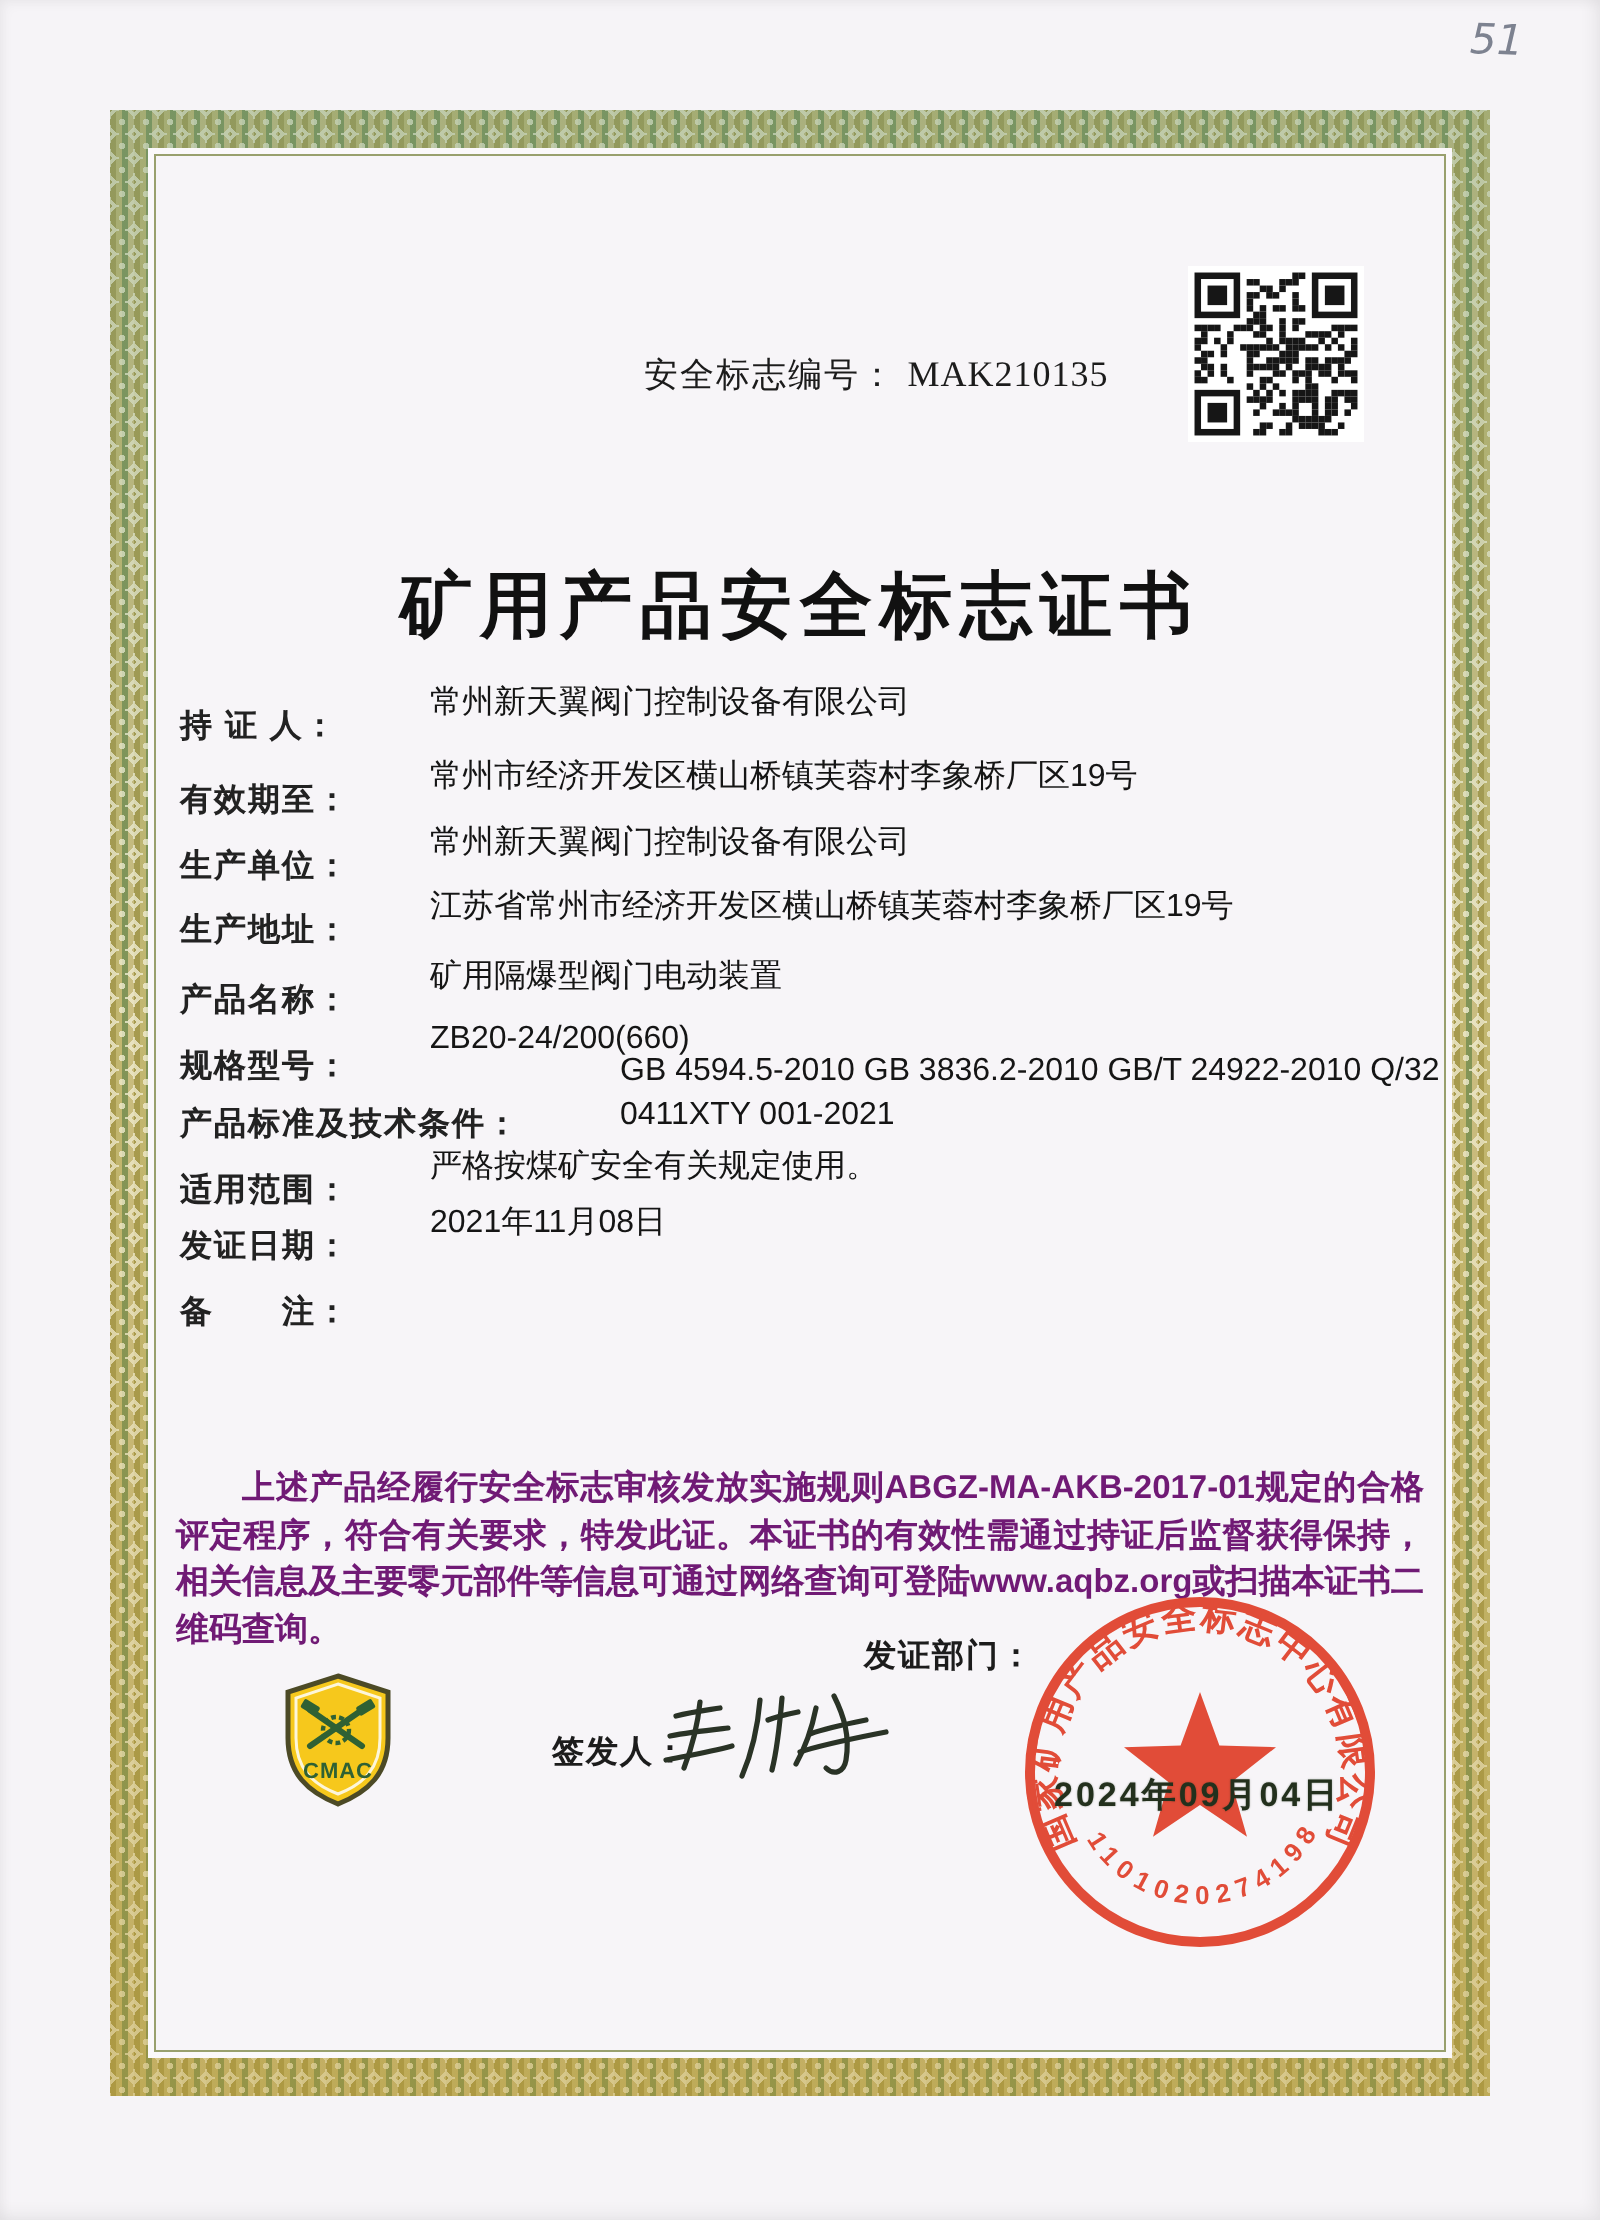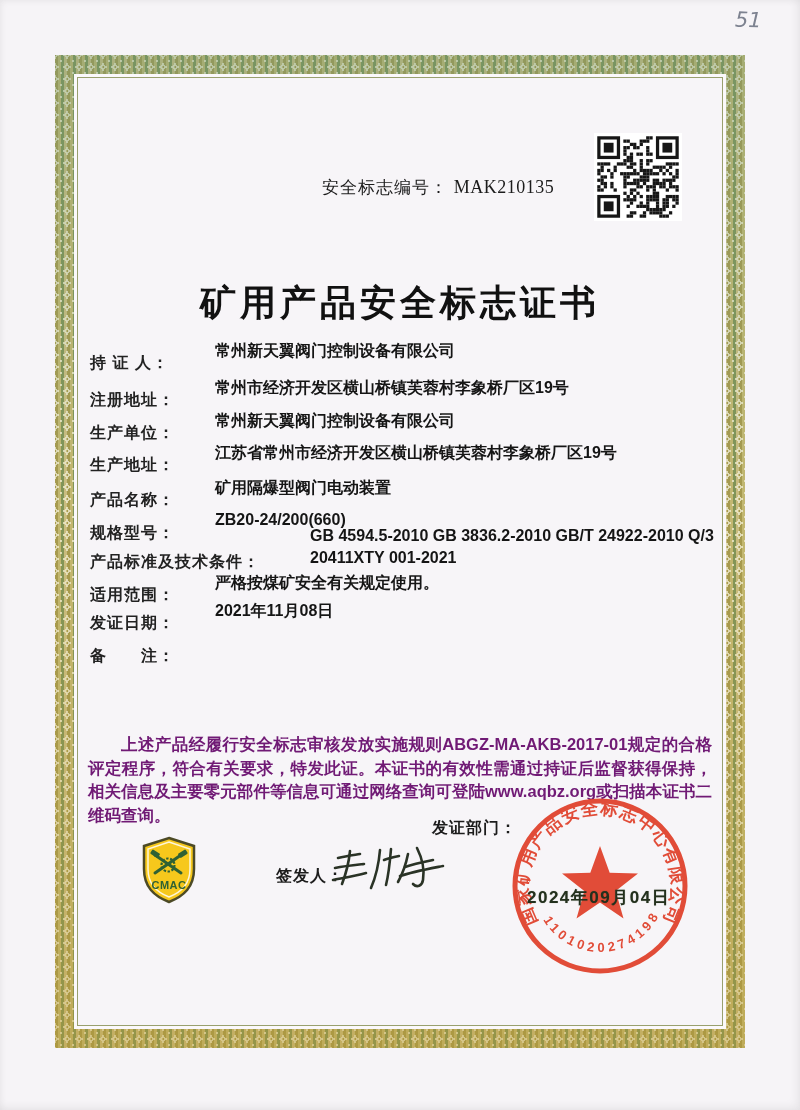--- a/index.html
+++ b/index.html
@@ -22,21 +22,21 @@
   .ma-logo{position:absolute;left:110px;top:138px;}
   .cert-no{position:absolute;left:310px;top:176px;font-size:17px;letter-spacing:1px;margin-left:12px;}
   .cert-no .num{font-family:"Liberation Serif",serif;font-size:18px;letter-spacing:.5px;}
   .qr{position:absolute;left:594px;top:133px;width:88px;height:88px;}
   
   .title{position:absolute;left:0;top:248px;width:800px;text-align:center;
          font-family:"Liberation Serif",serif;font-weight:900;font-size:36px;letter-spacing:4px;color:#111;margin-top:31px;}
   
   .row{position:absolute;left:90px;height:22px;font-size:16px;white-space:nowrap;}
   .row .lbl{position:absolute;left:0;top:0;letter-spacing:1px;color:#222;font-weight:600;margin-top:12px;}
-  .row .val{position:absolute;left:125px;top:0;font-weight:700;color:#151515;}
+  .row .val{position:absolute;left:125px;top:0;font-weight:400;color:#151515;}
   .row-std .val{left:220px;width:412px;white-space:normal;word-break:break-all;line-height:22px;}
   .validity{position:absolute;left:400px;top:601px;font-size:16px;white-space:nowrap;}
   .validity .lbl{font-weight:600;letter-spacing:1px;}
   .validity .val{font-weight:700;margin-left:22px;}
   
   .statement{position:absolute;left:88px;top:733px;width:624px;font-size:16.5px;font-weight:700;
              line-height:23.5px;text-indent:2em;text-align:justify;color:#701a75;}
   
   .cmac{position:absolute;left:140px;top:836px;}
   .signer-label{position:absolute;left:276px;top:866px;font-size:16px;font-weight:600;letter-spacing:1px;}
@@ -298,21 +298,21 @@
     </svg>
   </div>
 
   <div class="title">矿用产品安全标志证书</div>
 
   <div class="row" style="top:341px">
     <span class="lbl">持 证 人：</span>
     <span class="val">常州新天翼阀门控制设备有限公司</span>
   </div>
   <div class="row" style="top:378px">
-    <span class="lbl">注册地址：</span>
+    <span class="lbl">有效期至：</span>
     <span class="val">常州市经济开发区横山桥镇芙蓉村李象桥厂区19号</span>
   </div>
   <div class="row" style="top:411px">
     <span class="lbl">生产单位：</span>
     <span class="val">常州新天翼阀门控制设备有限公司</span>
   </div>
   <div class="row" style="top:443px">
     <span class="lbl">生产地址：</span>
     <span class="val">江苏省常州市经济开发区横山桥镇芙蓉村李象桥厂区19号</span>
   </div>

